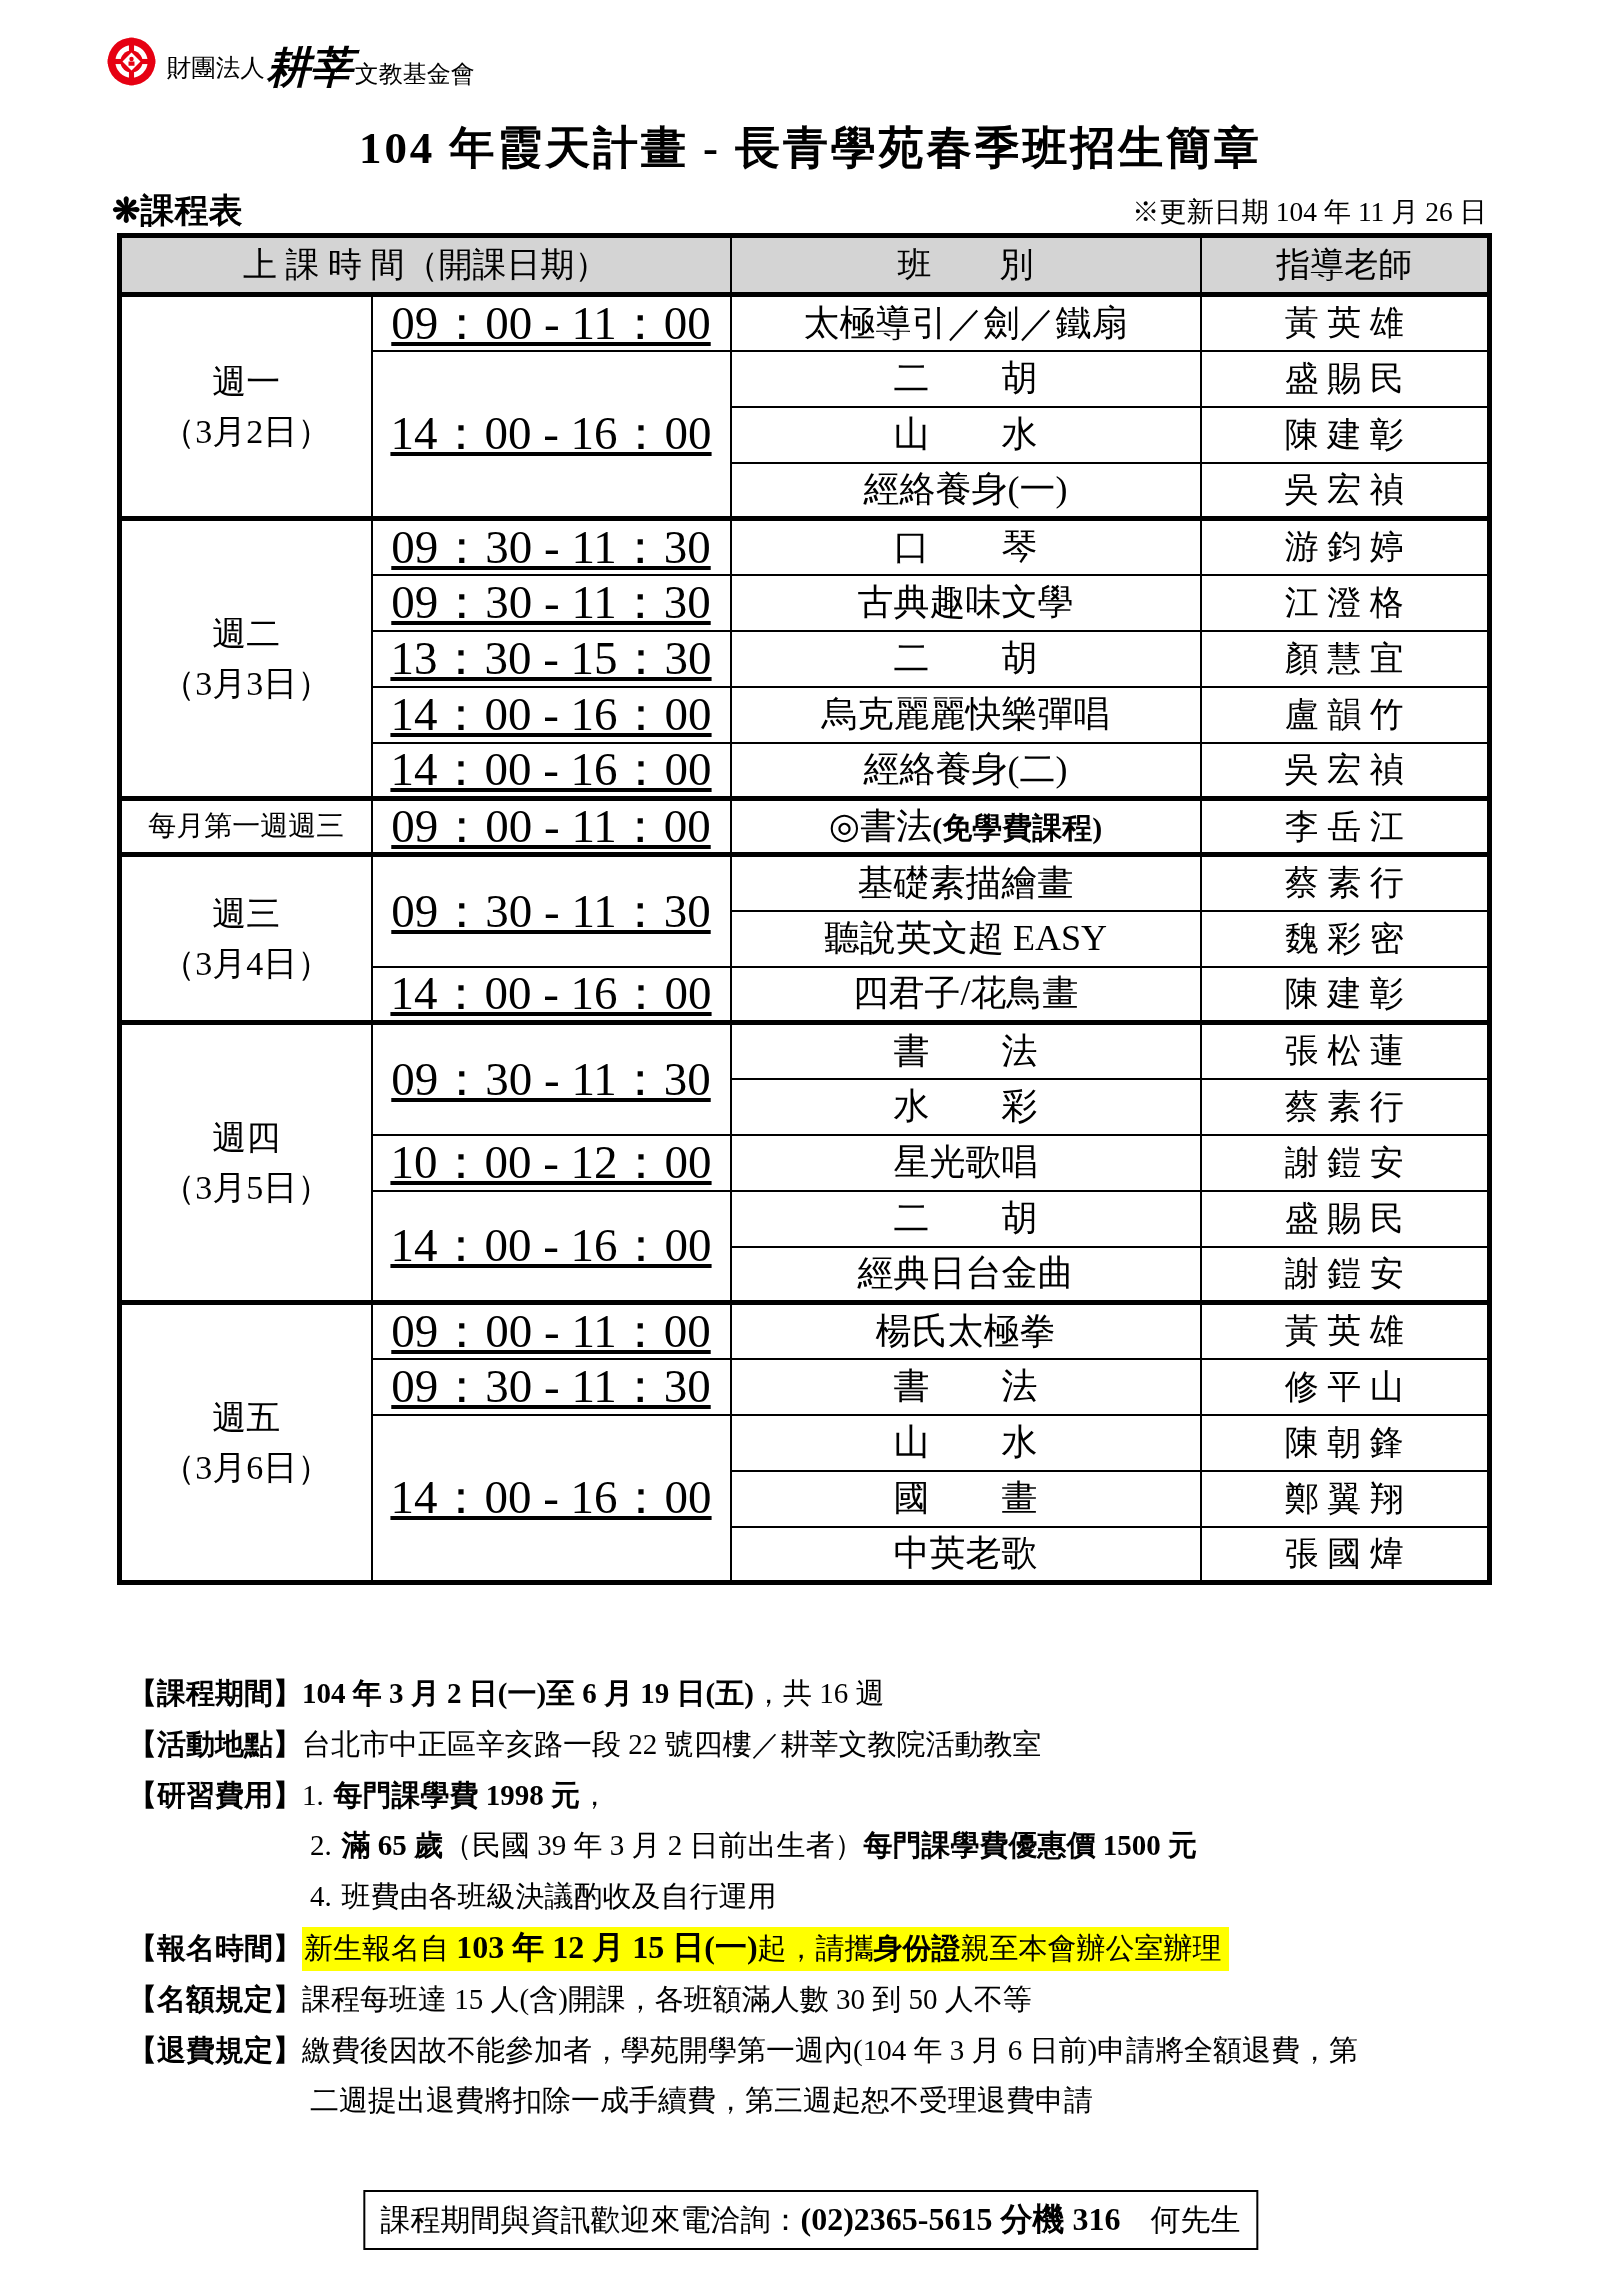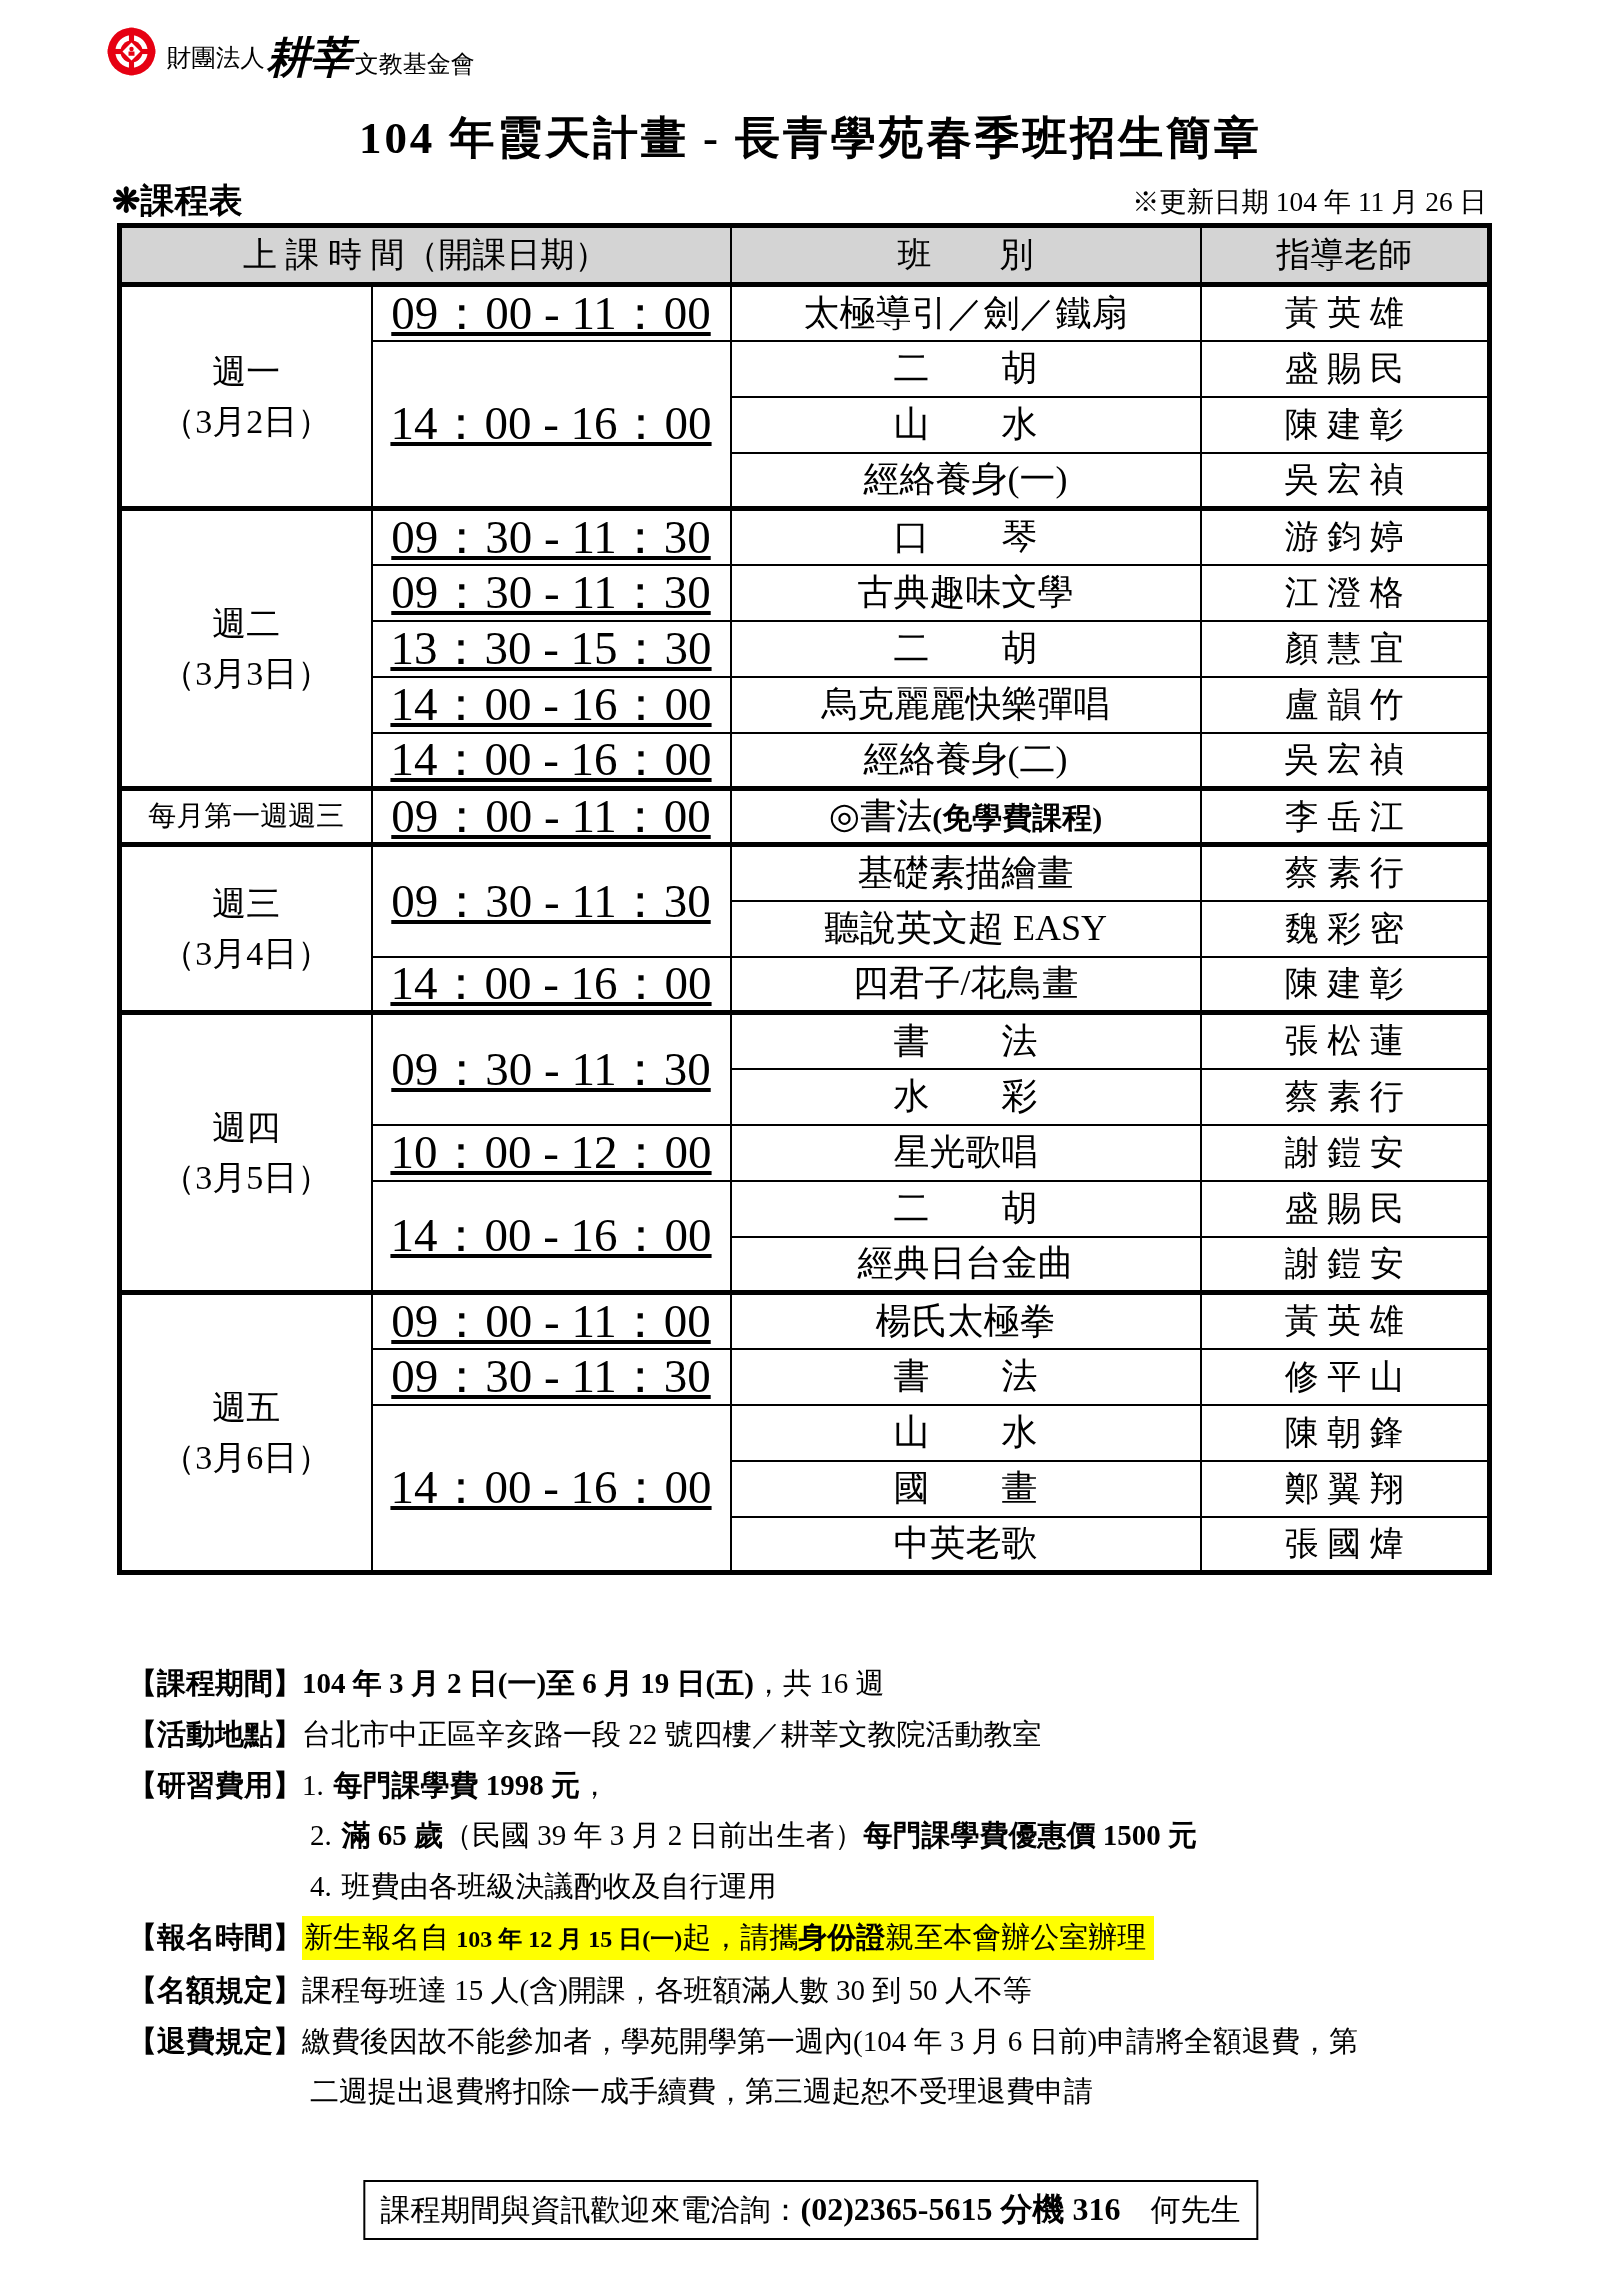--- a/index.html
+++ b/index.html
@@ -1,21 +1,21 @@
 <!DOCTYPE html>
 <html lang="zh-Hant"><head>
 <meta charset="utf-8">
 <style>
   html,body{margin:0;padding:0;background:#ffffff;}
   body{
     width:1621px;height:2293px;position:relative;
     font-family:"Liberation Serif","DejaVu Serif",serif;
     color:#000;
   }
-  .page{position:absolute;inset:0;}
+  .page{position:absolute;inset:0;margin-top:10px;}
 
   
   .logo-row{position:absolute;top:25.5px;left:106px;display:flex;align-items:flex-end;}
   .logo-mark{width:51px;height:51px;margin-right:9.8px;margin-bottom:2px;}
   .org-prefix{font-size:24.5px;line-height:1;padding-bottom:7.8px;}
   .org-brand{font-size:43px;line-height:1;font-weight:bold;font-style:italic;padding:0 2px;}
   .org-suffix{font-size:24px;line-height:1;padding-bottom:2.9px;}
 
   .doc-title{
     position:absolute;top:108px;left:0;width:100%;
@@ -48,21 +48,21 @@
   td.day-sm{font-size:28px;}
   td.time{font-size:47px;line-height:1;text-decoration:underline;}
   td.cls{font-size:36px;}
   td.tch{font-size:34px;}
   .bold-small{font-weight:bold;font-size:30px;}
 
   
   .notes{position:absolute;top:1664px;left:128px;width:1392px;font-size:29px;}
   .nline{line-height:39px;margin-bottom:11.8px;white-space:nowrap;}
   .b{font-weight:bold;}
-  .big{font-size:24px;}
+  .big{font-size:32px;}
   .num{margin-right:9.8px;}
   .ind{padding-left:182px;}
   .hl{background:#ffff00;padding:4.9px 7.8px 6.9px 2px;}
 
   .contact-box{
     position:absolute;top:2180px;left:50%;transform:translateX(-50%);
     border:2.9px solid #000;padding:5.9px 15.7px;font-size:30px;white-space:nowrap;
   }
   .contact-box .phone{font-weight:bold;font-size:32px;}
 </style>

